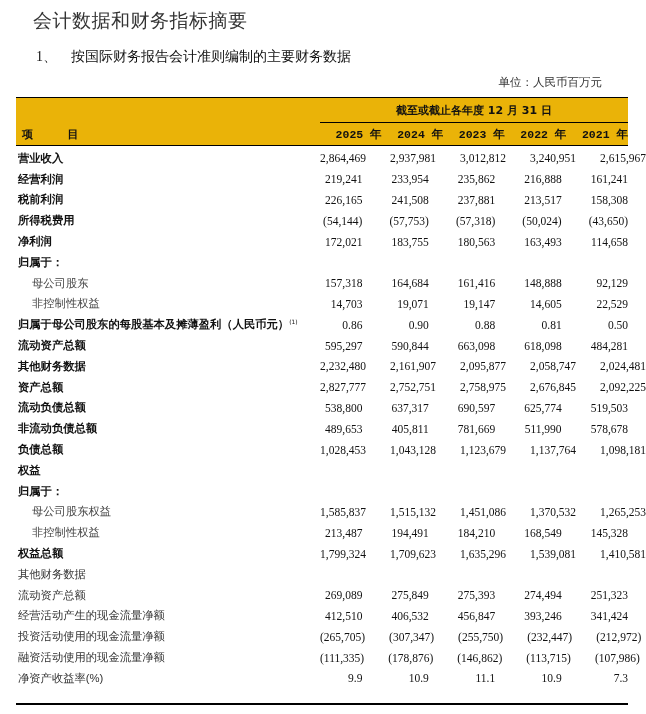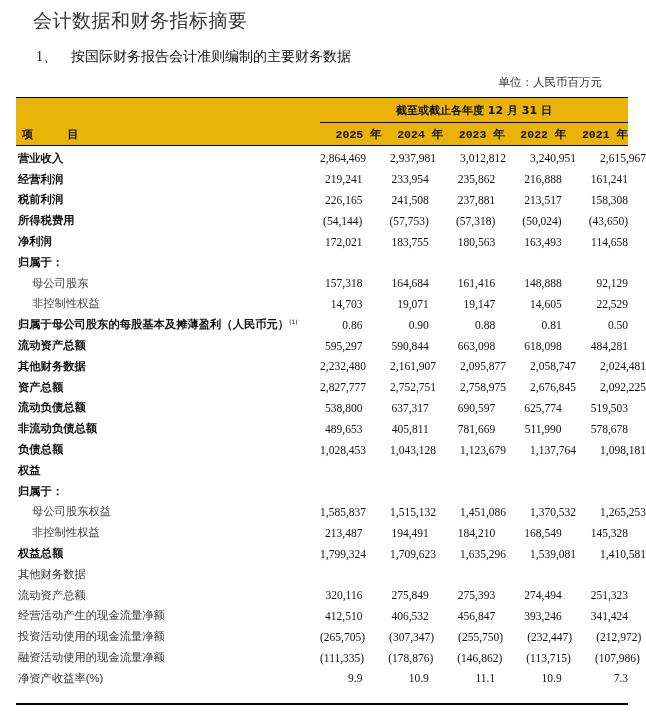--- a/index.html
+++ b/index.html
@@ -302,21 +302,21 @@
         <span></span>
         <span></span>
         <span></span>
         <span></span>
         <span></span>
       </div>
     </div>
     <div class="row plain">
       <div class="label"><span>流动资产总额</span></div>
       <div class="vals">
-        <span>320,116</span>
+        <span>269,089</span>
         <span>275,849</span>
         <span>275,393</span>
         <span>274,494</span>
         <span>251,323</span>
       </div>
     </div>
     <div class="row plain">
       <div class="label"><span>经营活动产生的现金流量净额</span></div>
       <div class="vals">
         <span>412,510</span>

